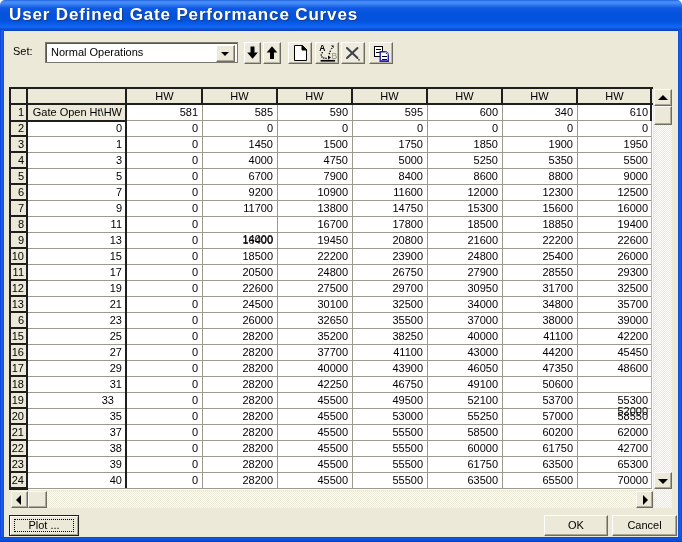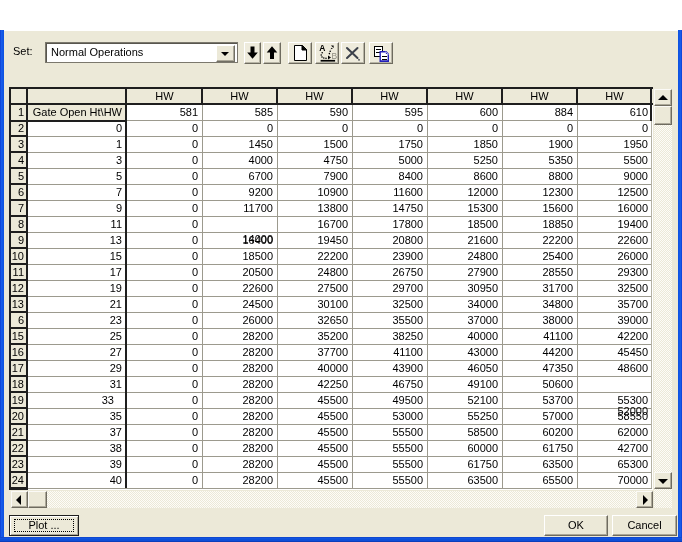--- a/index.html
+++ b/index.html
@@ -41,20 +41,23 @@
 .dither{position:absolute;background-image:conic-gradient(#fdfcf8 25%,#ece9d8 0 50%,#fdfcf8 0 75%,#ece9d8 0);background-size:2px 2px;}
 .btn{position:absolute;background:#ece9d8;box-sizing:border-box;font-size:11px;text-align:center;color:#000;
  border-top:1px solid #fff;border-left:1px solid #fff;border-right:1px solid #6e6b5f;border-bottom:1px solid #6e6b5f;
  box-shadow:inset -1px -1px 0 #aca899;}
 #plot{border:1px solid #1e1e1e;box-shadow:inset 1px 1px 0 #fff,inset -1px -1px 0 #aca899;}
 #plot .foc{position:absolute;left:4px;top:3px;right:4px;bottom:3px;border:1px dotted #000;}
 svg{position:absolute;left:0;top:0;}
 </style></head>
 <body>
 <div id="win">
+  <div id="title">
+      <span>User Defined Gate Performance Curves</span>
+    </div>
   <div id="bodyp"></div>
   <div class="bord" id="bl"></div>
   <div class="bord" id="br"></div>
   <div class="bord" id="bb"></div>
 
   <div class="lbl" style="left:13px;top:45px;">Set:</div>
   <div id="combo">
     <div class="txt">Normal Operations</div>
     <div class="drp">
         <div class="tri-c" style="left:4px;top:6px;"></div>
@@ -243,21 +246,21 @@
 <div class="c1" style="left:28px;top:409px;width:94px;">35</div>
 <div class="c1" style="left:28px;top:425px;width:94px;">37</div>
 <div class="c1" style="left:28px;top:441px;width:94px;">38</div>
 <div class="c1" style="left:28px;top:457px;width:94px;">39</div>
 <div class="c1" style="left:28px;top:473px;width:94px;">40</div>
 <div class="dv" style="left:128px;top:105px;width:70px;">581</div>
 <div class="dv" style="left:203px;top:105px;width:70px;">585</div>
 <div class="dv" style="left:278px;top:105px;width:70px;">590</div>
 <div class="dv" style="left:353px;top:105px;width:70px;">595</div>
 <div class="dv" style="left:428px;top:105px;width:70px;">600</div>
-<div class="dv" style="left:503px;top:105px;width:70px;">884</div>
+<div class="dv" style="left:503px;top:105px;width:70px;">340</div>
 <div class="dv" style="left:578px;top:105px;width:70px;">610</div>
 <div class="dv" style="left:128px;top:121px;width:70px;">0</div>
 <div class="dv" style="left:203px;top:121px;width:70px;">0</div>
 <div class="dv" style="left:278px;top:121px;width:70px;">0</div>
 <div class="dv" style="left:353px;top:121px;width:70px;">0</div>
 <div class="dv" style="left:428px;top:121px;width:70px;">0</div>
 <div class="dv" style="left:503px;top:121px;width:70px;">0</div>
 <div class="dv" style="left:578px;top:121px;width:70px;">0</div>
 <div class="dv" style="left:128px;top:137px;width:70px;">0</div>
 <div class="dv" style="left:203px;top:137px;width:70px;">1450</div>

